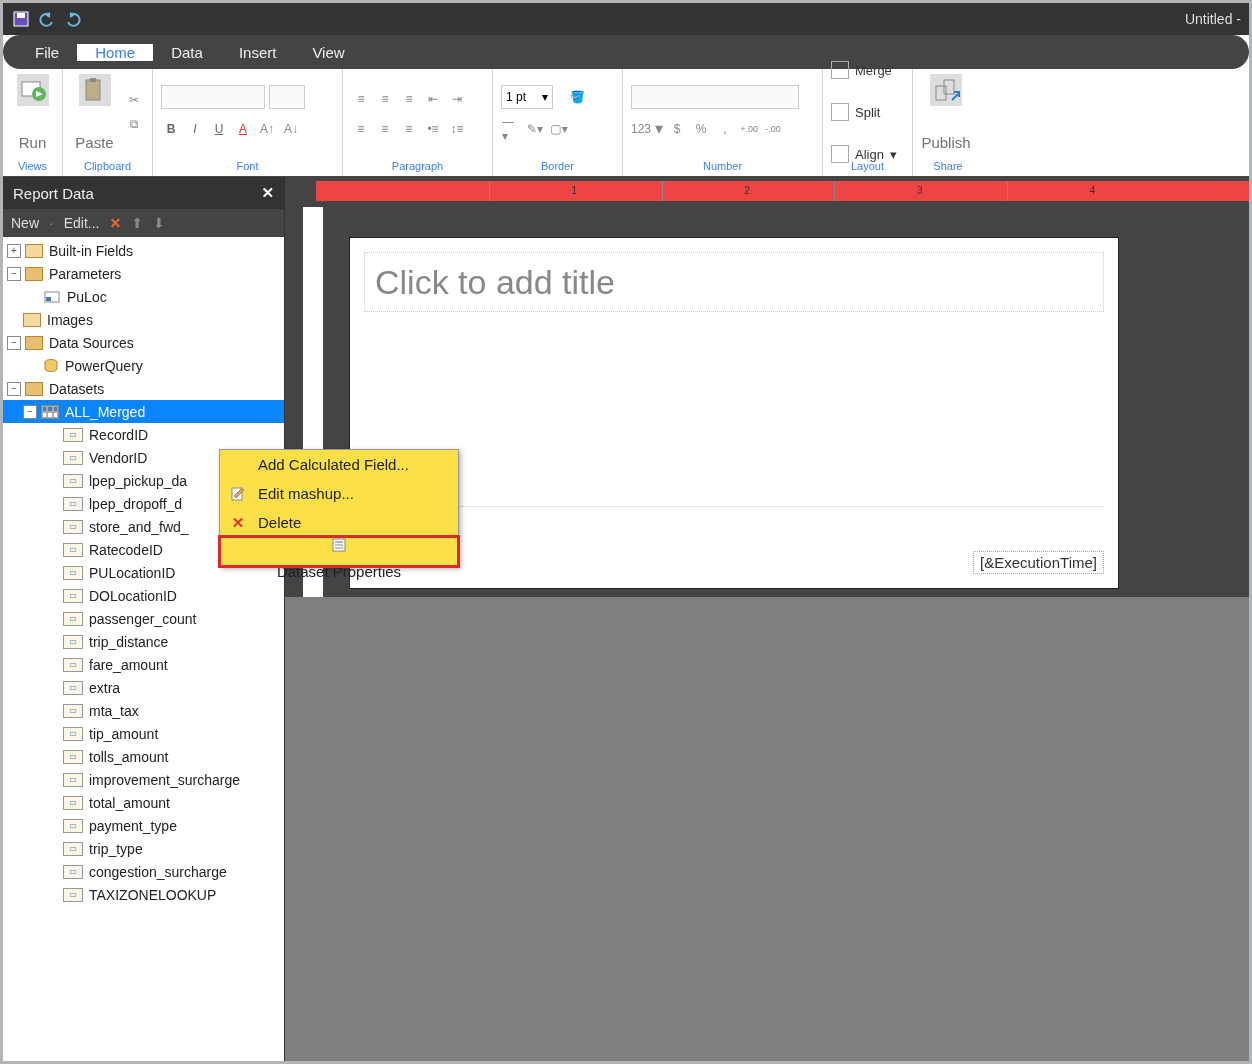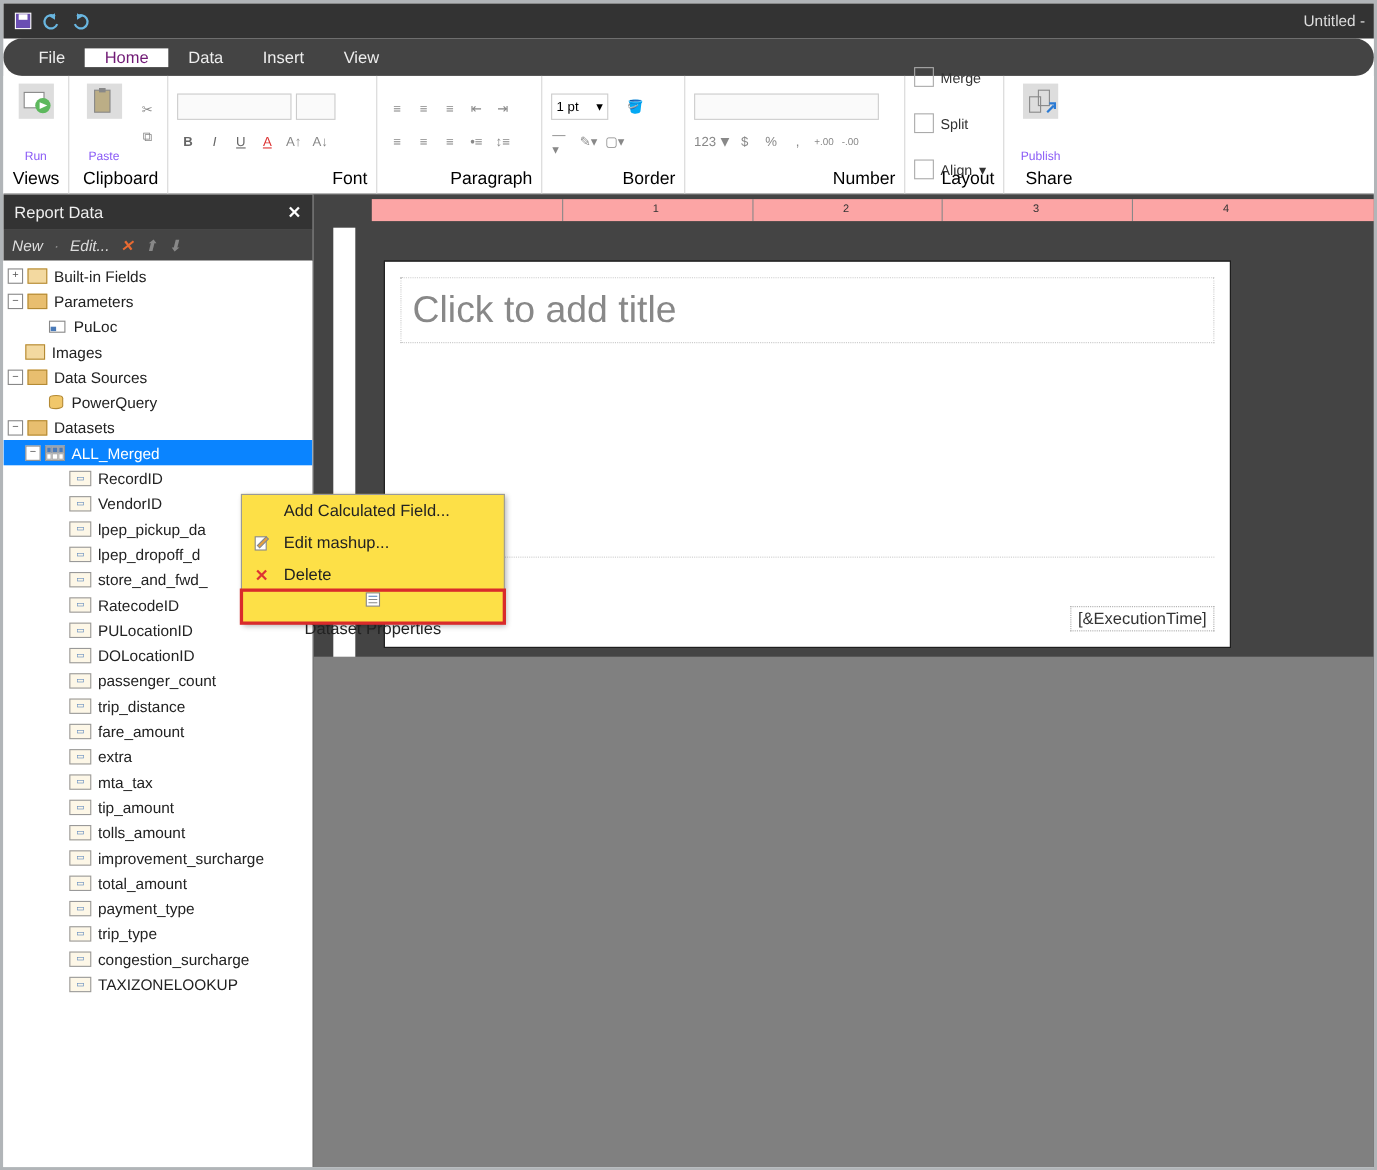--- a/index.html
+++ b/index.html
@@ -8,45 +8,45 @@
 
 
 .qat { height: 32px; background: #333; display: flex; align-items: center; padding: 0 8px; color: #bbb; }
 .qat .icon { margin-right: 6px; width: 20px; height: 20px; display: flex; align-items: center; justify-content: center; }
 .qat .spacer { flex: 1; }
 .qat .title { color: #ddd; font-size: 14px; }
 
 
 .tabs { height: 34px; background: #444; display: flex; align-items: center; padding-left: 14px; color: #eee; border-radius: 17px; }
 .tab { padding: 0 18px; display: flex; align-items: center; font-size: 15px; cursor: pointer; }
-.tab.active { background: #fff; color: #701a75; }
+.tab.active { background: #fff; color: #3b82f6; }
 
 
 .ribbon { height: 108px; background: #fff; display: flex; border-bottom: 1px solid #444; }
 .group { border-right: 1px solid #d6d6d6; padding: 2px 8px 2px 8px; display: flex; flex-direction: column; justify-content: space-between; }
 .group .controls { display: flex; gap: 6px; align-items: center; height: 82px; }
-.group .label { text-align: right; font-size: 16px; color: #000000; padding-bottom: 2px; position: relative; }
-.bigbtn { display: flex; flex-direction: column; align-items: center; justify-content: center; width: 50px; height: 80px; font-size: 11px; color: #8b5cf6; gap: 24px; }
+.group .label { text-align: center; font-size: 11px; color: #3b82f6; padding-bottom: 2px; position: relative; }
+.bigbtn { display: flex; flex-direction: column; align-items: center; justify-content: center; width: 50px; height: 80px; font-size: 15px; color: #737373; gap: 24px; }
 .bigbtn .ico { width: 32px; height: 32px; margin-bottom: 4px; background: #ddd; display:flex; align-items:center; justify-content:center; }
 .fontbox { width: 104px; height: 24px; border: 1px solid #ccc; background: #fafafa; }
 .sizebox { width: 36px; height: 24px; border: 1px solid #ccc; background: #fafafa; }
 .smalltools { display: flex; gap: 4px; margin-top: 4px; }
 .tool { width: 20px; height: 20px; display:flex; align-items:center; justify-content:center; color:#888; border:1px solid transparent; font-size:12px; }
 .borderbox { display:flex; align-items:center; gap:15px; }
 .ptbox { width:52px; height:24px; border:1px solid #ccc; background:#fff; display:flex; align-items:center; padding:0 4px; font-size:12px; }
 .numbox { width:168px; height:24px; border:1px solid #ccc; background:#fafafa; }
 .layoutcol { display:flex; flex-direction:column; gap:20px; font-size:13px; color:#333; }
 .layoutcol .li { display:flex; align-items:center; gap:6px; height:22px; }
 .layoutcol .li .mi { width:18px; height:18px; border:1px solid #aaa; }
 
 
 .main { display:flex; height: calc(1058px - 32px - 34px - 108px); }
 .sidebar { width: 282px; background: #fff; display:flex; flex-direction:column; border-right:1px solid #333; }
 .side-title { height:32px; background:#333; color:#eee; display:flex; align-items:center; justify-content:space-between; padding:0 10px; font-size:15px; }
-.side-actions { height:28px; background:#444; color:#ddd; display:flex; align-items:center; gap:10px; padding:0 8px; font-size:14px;font-style:italic; }
+.side-actions { height:28px; background:#444; color:#ddd; display:flex; align-items:center; gap:10px; padding:0 8px; font-size:14px; }
 .side-actions .del { color:#e96a32; font-weight:bold; }
 .side-actions .arrow { color:#888; }
 .tree { flex:1; overflow:auto; background:#fff; font-size:14px; color:#222; padding-top:2px; }
 .node { height:23px; display:flex; align-items:center; padding-left:4px; white-space:nowrap; }
 .twist { width:14px; height:14px; border:1px solid #888; margin-right:4px; display:flex; align-items:center; justify-content:center; font-size:10px; color:#555; }
 .folder { width:18px; height:14px; background:#e8be6f; border:1px solid #b48a34; margin-right:6px; }
 .folderc { width:18px; height:14px; background:#f3d9a0; border:1px solid #b48a34; margin-right:6px; }
 .dbico { width:16px; height:16px; margin-right:6px; display:flex; }
 .dbico svg { width:16px; height:16px; }
 .tblico { width:18px; height:14px; background:#fff; border:1px solid #888; margin-right:6px; display:grid; grid-template-columns:1fr 1fr 1fr; }
@@ -54,21 +54,21 @@
 .tblico .h { background:#4a7ab8; }
 .fieldico { width:20px; height:14px; border:1px solid #999; margin-right:6px; display:flex; align-items:center; justify-content:center; font-size:8px; color:#4a7ab8; background:#fdf7e7; }
 .node.sel { background:#0a84ff; color:#fff; }
 .indent0 { padding-left: 4px; }
 .indent1 { padding-left: 20px; }
 .indent2 { padding-left: 40px; }
 .indent3 { padding-left: 60px; }
 
 
 .canvas-wrap { flex:1; background:#444; position:relative; }
-.ruler-h { position:absolute; left:53px; top:4px; right:0; height:20px; background:#fca5a5; font-size:10px; color:#333; overflow:hidden; }
+.ruler-h { position:absolute; left:31px; top:4px; right:0; height:20px; background:#ef4444; font-size:10px; color:#333; overflow:hidden; }
 .ruler-h .seg { display:inline-block; width:170px; text-align:center; border-left:1px solid #888; height:20px; line-height:20px; position:relative; }
 .ruler-v { position:absolute; left:18px; top:30px; width:20px; height:400px; background:#fff; }
 .canvas { position:absolute; left:64px; top:60px; width:770px; height:352px; background:#000000; border:1px solid #222; }
 .page { position:absolute; left:0; top:0; right:0; bottom:0; background:#fff; }
 .titlebox { margin:14px; height:60px; border:1px dotted #ccc; display:flex; align-items:center; padding:0 10px; color:#888; font-size:34px; font-weight:300; }
 .midline { border-top:1px dotted #ccc; margin:0 14px; }
 .footer-row { position:absolute; bottom:14px; left:14px; right:14px; display:flex; justify-content:flex-end; }
 .exec { border:1px dotted #aaa; padding:2px 6px; font-size:15px; color:#333; }
 
 

